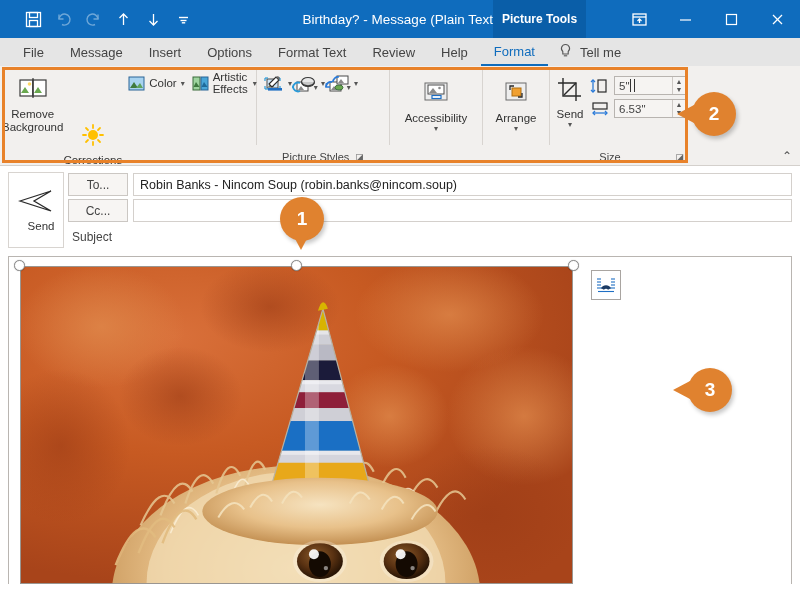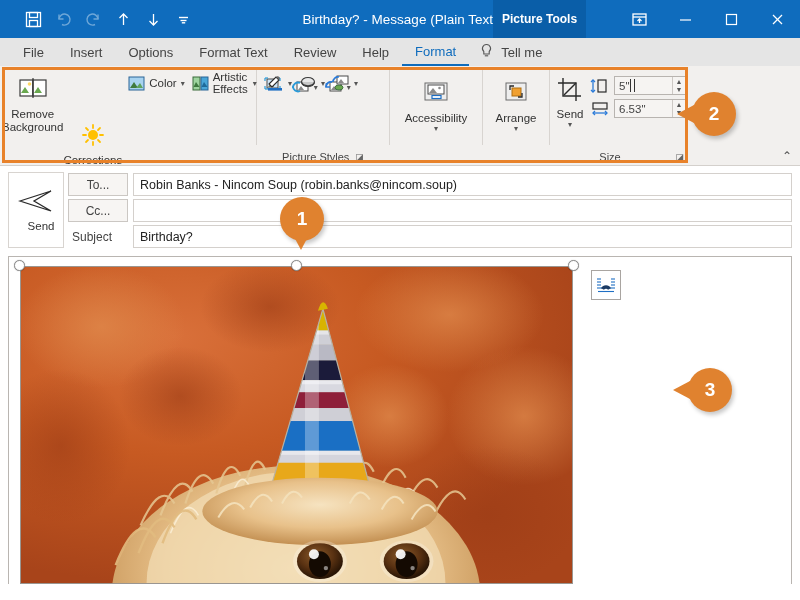--- a/index.html
+++ b/index.html
@@ -283,20 +283,21 @@
       <svg width="15" height="15" viewBox="0 0 15 15" stroke="#fff" stroke-width="1.2">
           <path d="M3 3 L12 12"></path>
           <path d="M12 3 L3 12"></path>
         </svg>
     </div>
   </div>
 </div>
 
 <div class="menubar">
   <div class="mtab">File</div>
+  <div class="mtab">Message</div>
   <div class="mtab">Insert</div>
   <div class="mtab">Options</div>
   <div class="mtab">Format Text</div>
   <div class="mtab">Review</div>
   <div class="mtab">Help</div>
   <div class="mtab active">Format</div>
   <div class="tellme">
     <span>
       <svg width="15" height="16" viewBox="0 0 15 16" fill="none" stroke="#555" stroke-width="1.1">
         <path d="M7.5 1.5 A4 4 0 0 0 4.8 8.5 L4.8 11 L10.2 11 L10.2 8.5 A4 4 0 0 0 7.5 1.5Z"></path>
@@ -590,21 +591,20 @@
       <div class="frow">
         <span class="fbtn">To...</span>
         <span class="finput">Robin Banks - Nincom Soup (robin.banks@nincom.soup)</span>
       </div>
       <div class="frow">
         <span class="fbtn">Cc...</span>
         <span class="finput"></span>
       </div>
       <div class="frow">
         <span class="flabel">Subject</span>
-        <span class="finput">Birthday?</span>
       </div>
     </div>
   </div>
 
   <div class="callout pt-down" style="left:280px;top:31px;">
     <span>1</span>
   </div>
 </div>
 
 <div class="body-area">

